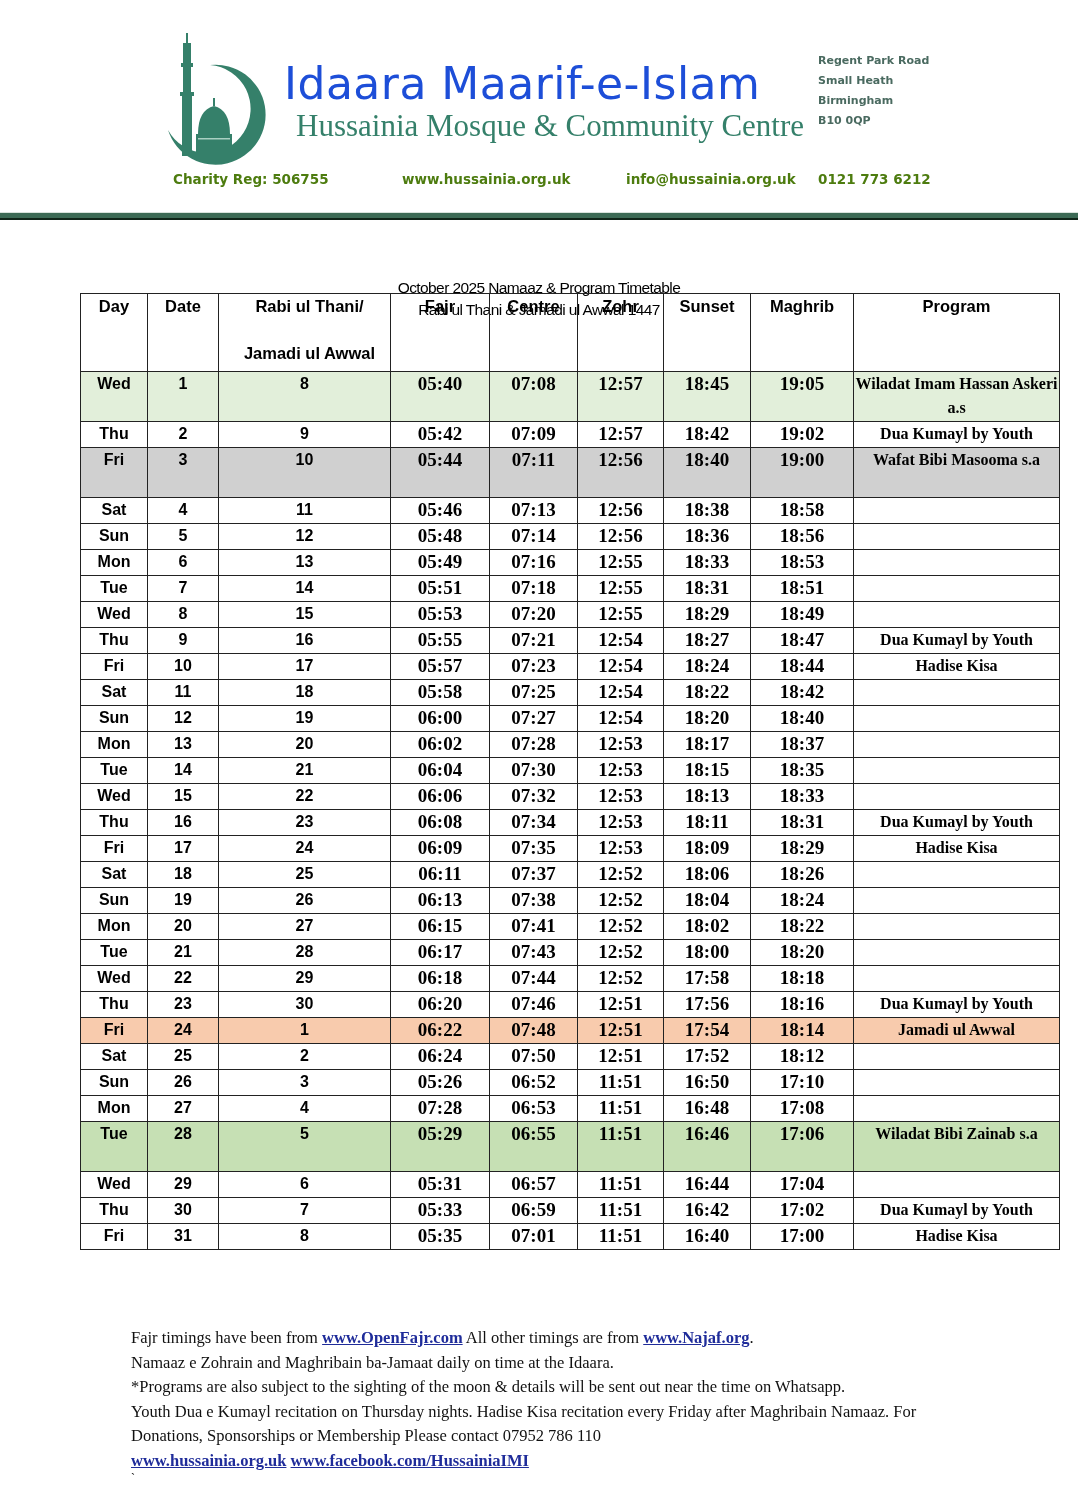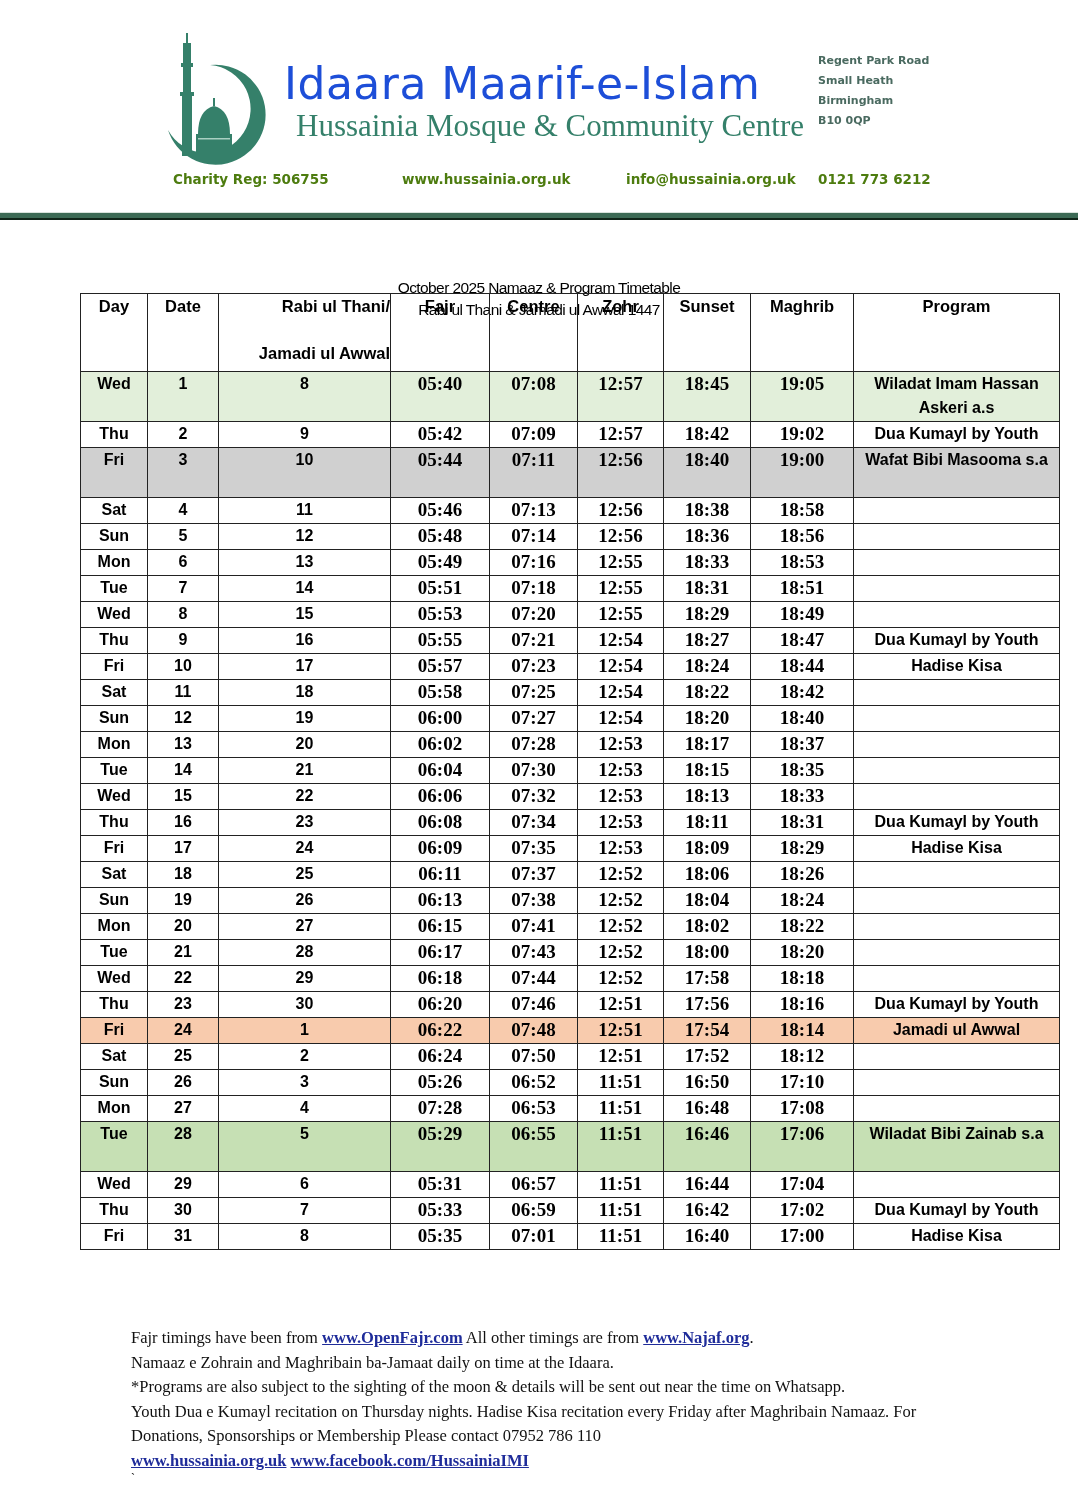--- a/index.html
+++ b/index.html
@@ -11,26 +11,26 @@
     .org-subtitle { position: absolute; left: 296px; top: 108px; font-family: Liberation Serif, serif; font-size: 31px; color: #35806a; white-space: nowrap; }
     .address { position: absolute; left: 818px; top: 51px; font-family: "DejaVu Sans", sans-serif; font-size: 11px; line-height: 20px; color: #4a6a60; font-weight: bold; }
     .contact-row span { position: absolute; top: 171px; font-family: "DejaVu Sans", sans-serif; font-size: 13.5px; color: #4d7c0f; font-weight: bold; white-space: nowrap; }
     .divider { position: absolute; left: 0; top: 212px; width: 1078px; height: 5px; background: #3c6a55; border-top: 1px solid #d9e3dc; border-bottom: 2px solid #0f2418; }
 
     .title-block { position: absolute; left: 0; top: 245px; width: 1078px; text-align: center; font-family: "Liberation Sans Narrow", "Liberation Sans", sans-serif; font-size: 15.5px; letter-spacing: -0.6px; line-height: 22px; margin-top: 32px; }
 
     table.tt { position: absolute; left: 52px; top: 293px; border-collapse: collapse; table-layout: fixed; width: 979px; margin-left: 28px; }
     table.tt th, table.tt td { border: 1px solid #222; padding: 0; vertical-align: top; text-align: center; font-size: 16px; }
     table.tt th { font-weight: bold; font-size: 16.5px; height: 74px; padding-top: 3px; font-family: "Liberation Sans", sans-serif; }
-    table.tt th.hijri { text-align: right; padding-left: 10px; }
+    table.tt th.hijri { text-align: center; padding-left: 10px; }
     table.tt th.hijri .l2 { display: block; margin-top: 28px; }
     table.tt td { height: 25px; line-height: 24px; font-weight: bold; }
     table.tt td.t { font-family: "Liberation Serif", serif; font-size: 19px; }
     table.tt td.txt { font-family: "Liberation Sans", sans-serif; font-size: 16px; }
-    table.tt td.prog { font-size: 16px; line-height: 24px; }
+    table.tt td.prog { font-size: 16px; line-height: 24px; font-family: Liberation Serif, serif; }
     tr.tall td { height: 49px; }
     tr.bg-green td { background: #e2efda; }
     tr.bg-gray td { background: #d0d0d0; }
     tr.bg-peach td { background: #f8cbad; }
     tr.bg-green2 td { background: #c6e0b4; }
 
     .footer { position: absolute; left: 131px; top: 1326px; width: 810px; font-family: Liberation Serif, serif; font-size: 16.5px; line-height: 24.5px; color: #111; }
     .footer a { color: #1f2c9a; font-weight: bold; text-decoration: underline; }
     .footer .tick { display: block; line-height: 10px; font-size: 12px; }
   </style>

